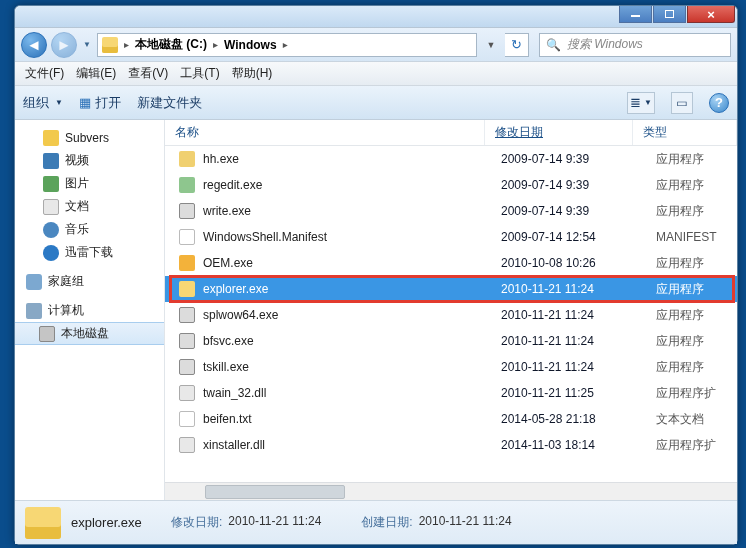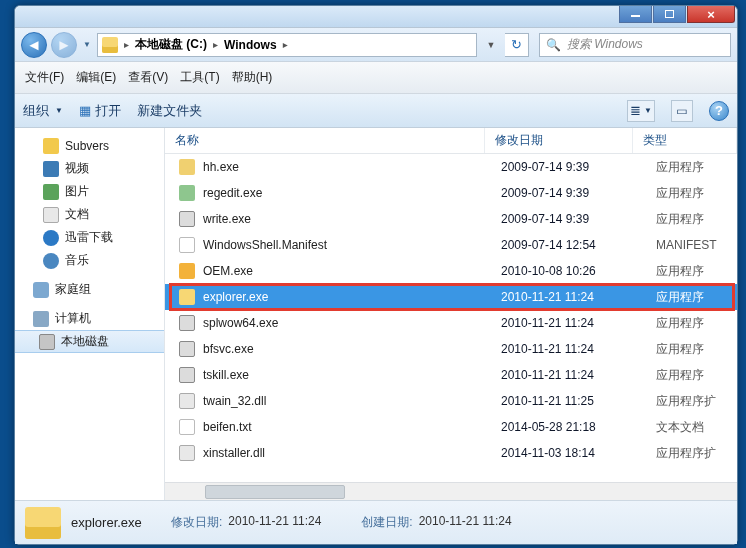--- a/index.html
+++ b/index.html
@@ -105,21 +105,21 @@
     width: 192px; height:24px;
     background:#fff; border:1px solid #a6b7c7;
     display:flex;align-items:center;
     padding:0 6px; color:#888; font-style:italic;
     margin-left:6px;
     gap:6px;
   }
   .searchbox .sicon { color:#5a7ea5; font-style:normal;}
   
   .menubar {
-    height: 32px;
+    height: 24px;
     background: linear-gradient(#f7f9fb,#e6ecf2);
     border-bottom: 1px solid #d0d8e0;
     display:flex; align-items:center;
     padding-left: 10px;
     gap: 12px;
     color:#222;
   }
   
   .toolbar {
     height: 34px;
@@ -143,21 +143,21 @@
     background:#fff;
   }
   .tree {
     width: 150px;
     border-right:1px solid #e0e5ea;
     padding: 6px 0;
     overflow:hidden;
     color:#222;
   }
   .tree-item { display:flex; align-items:center; gap:6px; padding:3px 0 3px 28px; height:23px;}
-  .tree-item.group { margin-top:6px; padding-left:18px; }
+  .tree-item.group { margin-top:6px; padding-left:11px; }
   .tree-item.sel { background: linear-gradient(#e7f1fb,#d5e8f9); border:1px solid #a8cdee; border-left:none;border-right:none;padding-left:24px;}
   .ticon { width:16px;height:16px;display:inline-block;border-radius:2px;}
   .ti-svn { background:#f2c94c;}
   .ti-video { background:#3c7bb5;}
   .ti-pic { background:#5ba35b;}
   .ti-doc { background:#e8e8e8;border:1px solid #aaa;}
   .ti-xl { background:#2b79c5; border-radius:50%;}
   .ti-music { background:#4a87c0; border-radius:50%;}
   .ti-home { background:#7ca8d0; border-radius:3px;}
   .ti-comp { background:#88a8c5;}
@@ -165,21 +165,21 @@
   
   .listwrap { flex:1; display:flex; flex-direction:column; min-width:0;}
   .cols {
     height: 26px; display:flex; align-items:center;
     border-bottom: 1px solid #e3e7eb;
     color:#1b4f87;
     position:relative;
   }
   .cols .col { padding-left:10px; border-right:1px solid #e9edf1; height:100%; display:flex;align-items:center;}
   .cols .c-name { width: 320px;}
-  .cols .c-date { width: 148px;}
+  .cols .c-date { width: 148px; text-decoration: underline;}
   .cols .c-type { flex:1;}
   .files { flex:1; overflow:hidden; position:relative;}
   .frow {
     display:flex; align-items:center;
     height: 26px;
     padding-left: 14px;
     color:#222;
   }
   .frow.sel { background:#3a96e4; color:#fff;}
   .frow.hl-border {
@@ -315,26 +315,26 @@
         </div>
       <div class="tree-item">
           <span class="ticon ti-pic"></span>
           <span>图片</span>
         </div>
       <div class="tree-item">
           <span class="ticon ti-doc"></span>
           <span>文档</span>
         </div>
       <div class="tree-item">
+          <span class="ticon ti-music"></span>
+          <span>音乐</span>
+        </div>
+      <div class="tree-item">
           <span class="ticon ti-xl"></span>
           <span>迅雷下载</span>
-        </div>
-      <div class="tree-item">
-          <span class="ticon ti-music"></span>
-          <span>音乐</span>
         </div>
       <div class="tree-item group">
           <span class="ticon ti-home"></span>
           <span>家庭组</span>
         </div>
       <div class="tree-item group">
           <span class="ticon ti-comp"></span>
           <span>计算机</span>
         </div>
       <div class="tree-item sel">

